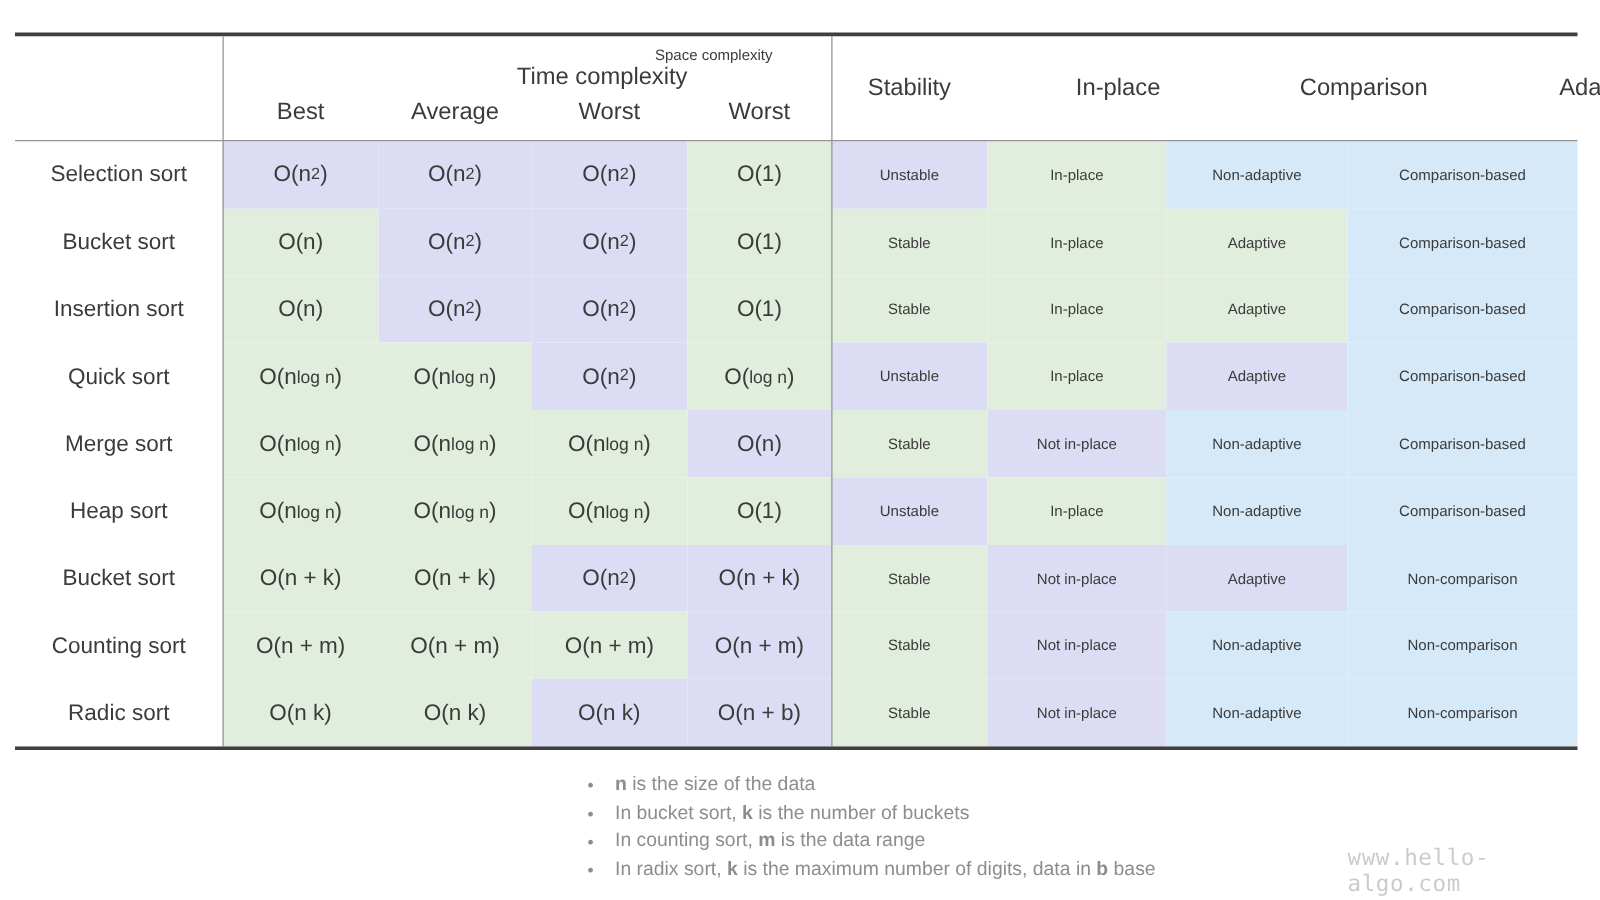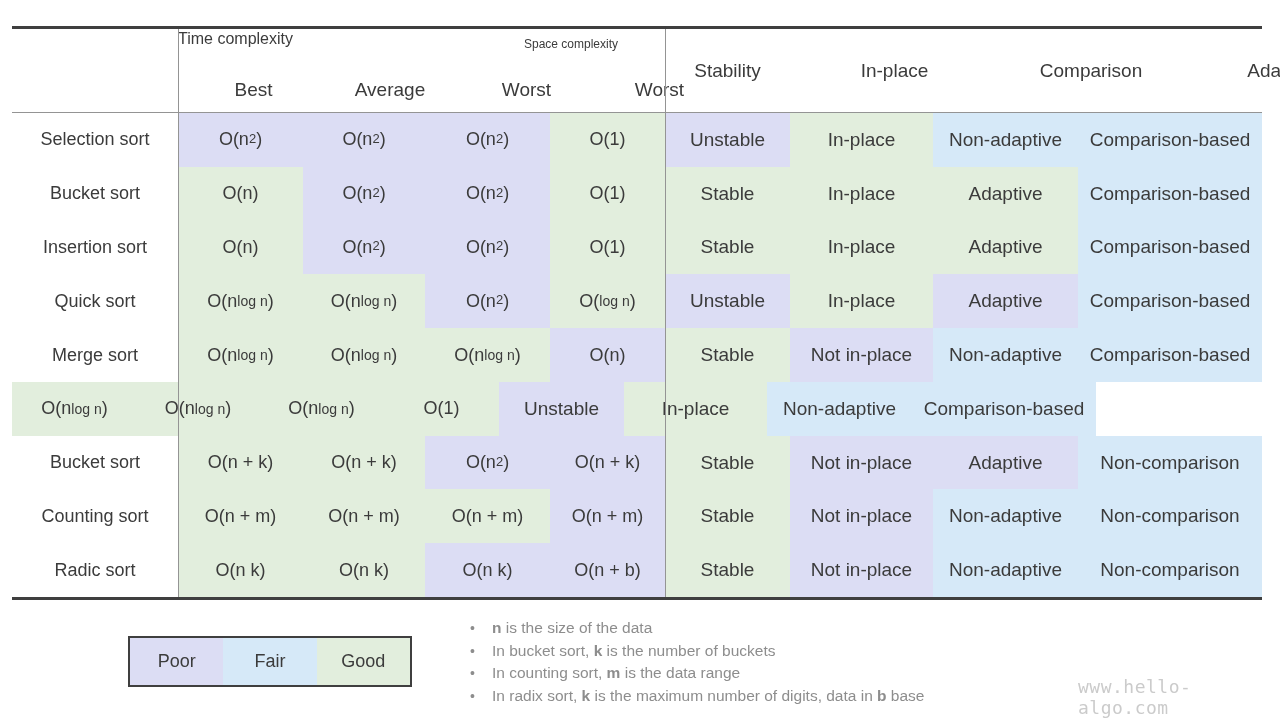--- a/index.html
+++ b/index.html
@@ -3,33 +3,33 @@
 <meta charset="utf-8">
 <style>
   html,body{margin:0;padding:0;background:#ffffff;}
   .canvas{position:relative;width:1280px;height:720px;background:#ffffff;overflow:hidden;
           font-family:"Liberation Sans",sans-serif;color:var(--text,#3b3b3b);}
 
   
   .table{position:absolute;left:12px;top:26px;width:1250px;height:574px;box-sizing:border-box;
          border-top:3px solid var(--line-dark,#3f3f3f);border-bottom:3px solid var(--line-dark,#3f3f3f);}
   .thead{position:relative;height:84px;box-sizing:border-box;border-bottom:1px solid var(--line-mid,#949494);}
-  .group-time{position:absolute;left:166px;width:372px;top:1px;text-align:left;font-size:16px;}
+  .group-time{position:absolute;left:166px;width:372px;top:22px;text-align:right;font-size:19px;}
   .group-space{position:absolute;left:559px;top:8px;transform:translateX(-50%);white-space:nowrap;font-size:12px;}
   .sub-row{position:absolute;left:166px;top:50px;display:flex;}
-  .sub-row .sub{text-align:center;font-size:19px;padding-left:13px;}
+  .sub-row .sub{text-align:center;font-size:19px;}
   .right-heads{position:absolute;left:653px;top:0;height:100%;display:flex;gap:33px;}
   .right-heads .rh{display:flex;align-items:center;justify-content:center;font-size:19px;}
 
   .tbody{display:flex;flex-direction:column;height:484px;}
   .row{flex:1;display:flex;}
   .cell{display:flex;align-items:center;justify-content:center;box-sizing:border-box;}
   .label{font-size:18px;background:#ffffff;}
   .cx{font-size:18px;}
-  .attr{font-size:19px;}
+  .attr{font-size:12px;}
   .cx sup{font-size:13px;line-height:0;position:relative;top:-1px;}
   .cx .sm{font-size:14px;}
 
   .c0{width:166px;} .c1{width:125px;} .c2{width:122px;} .c3{width:125px;} .c4{width:115px;}
   .c5{width:125px;} .c6{width:143px;} .c7{width:145px;} .c8{width:184px;}
 
   .r-poor{background:var(--poor,#dcddf4);}
   .r-fair{background:var(--fair,#d6e9f8);}
   .r-good{background:var(--good,#e2eedd);}
 
@@ -124,20 +124,21 @@
           <div class="cell c1 r-good cx">O(n <span class="sm">log n</span>)</div>
           <div class="cell c2 r-good cx">O(n <span class="sm">log n</span>)</div>
           <div class="cell c3 r-good cx">O(n <span class="sm">log n</span>)</div>
           <div class="cell c4 r-poor cx">O(n)</div>
           <div class="cell c5 r-good attr">Stable</div>
           <div class="cell c6 r-poor attr">Not in-place</div>
           <div class="cell c7 r-fair attr">Non-adaptive</div>
           <div class="cell c8 r-fair attr">Comparison-based</div>
         </div>
         <div class="row">
+          <div class="cell label c0">Heap sort</div>
           <div class="cell c1 r-good cx">O(n <span class="sm">log n</span>)</div>
           <div class="cell c2 r-good cx">O(n <span class="sm">log n</span>)</div>
           <div class="cell c3 r-good cx">O(n <span class="sm">log n</span>)</div>
           <div class="cell c4 r-good cx">O(1)</div>
           <div class="cell c5 r-poor attr">Unstable</div>
           <div class="cell c6 r-good attr">In-place</div>
           <div class="cell c7 r-fair attr">Non-adaptive</div>
           <div class="cell c8 r-fair attr">Comparison-based</div>
         </div>
         <div class="row">
@@ -171,25 +172,20 @@
           <div class="cell c5 r-good attr">Stable</div>
           <div class="cell c6 r-poor attr">Not in-place</div>
           <div class="cell c7 r-fair attr">Non-adaptive</div>
           <div class="cell c8 r-fair attr">Non-comparison</div>
         </div>
       </div>
     <div class="vline vline-1"></div>
     <div class="vline vline-2"></div>
   </div>
 
-  <div class="legend" id="legend">
-      <div class="sw r-poor">Poor</div>
-      <div class="sw r-fair">Fair</div>
-      <div class="sw r-good">Good</div>
-    </div>
 
   <ul class="notes" id="notes">
       <li>
         <span class="bullet">•</span>
         <span><b>n</b> is the size of the data</span>
       </li>
       <li>
         <span class="bullet">•</span>
         <span>In bucket sort, <b>k</b> is the number of buckets</span>
       </li>

